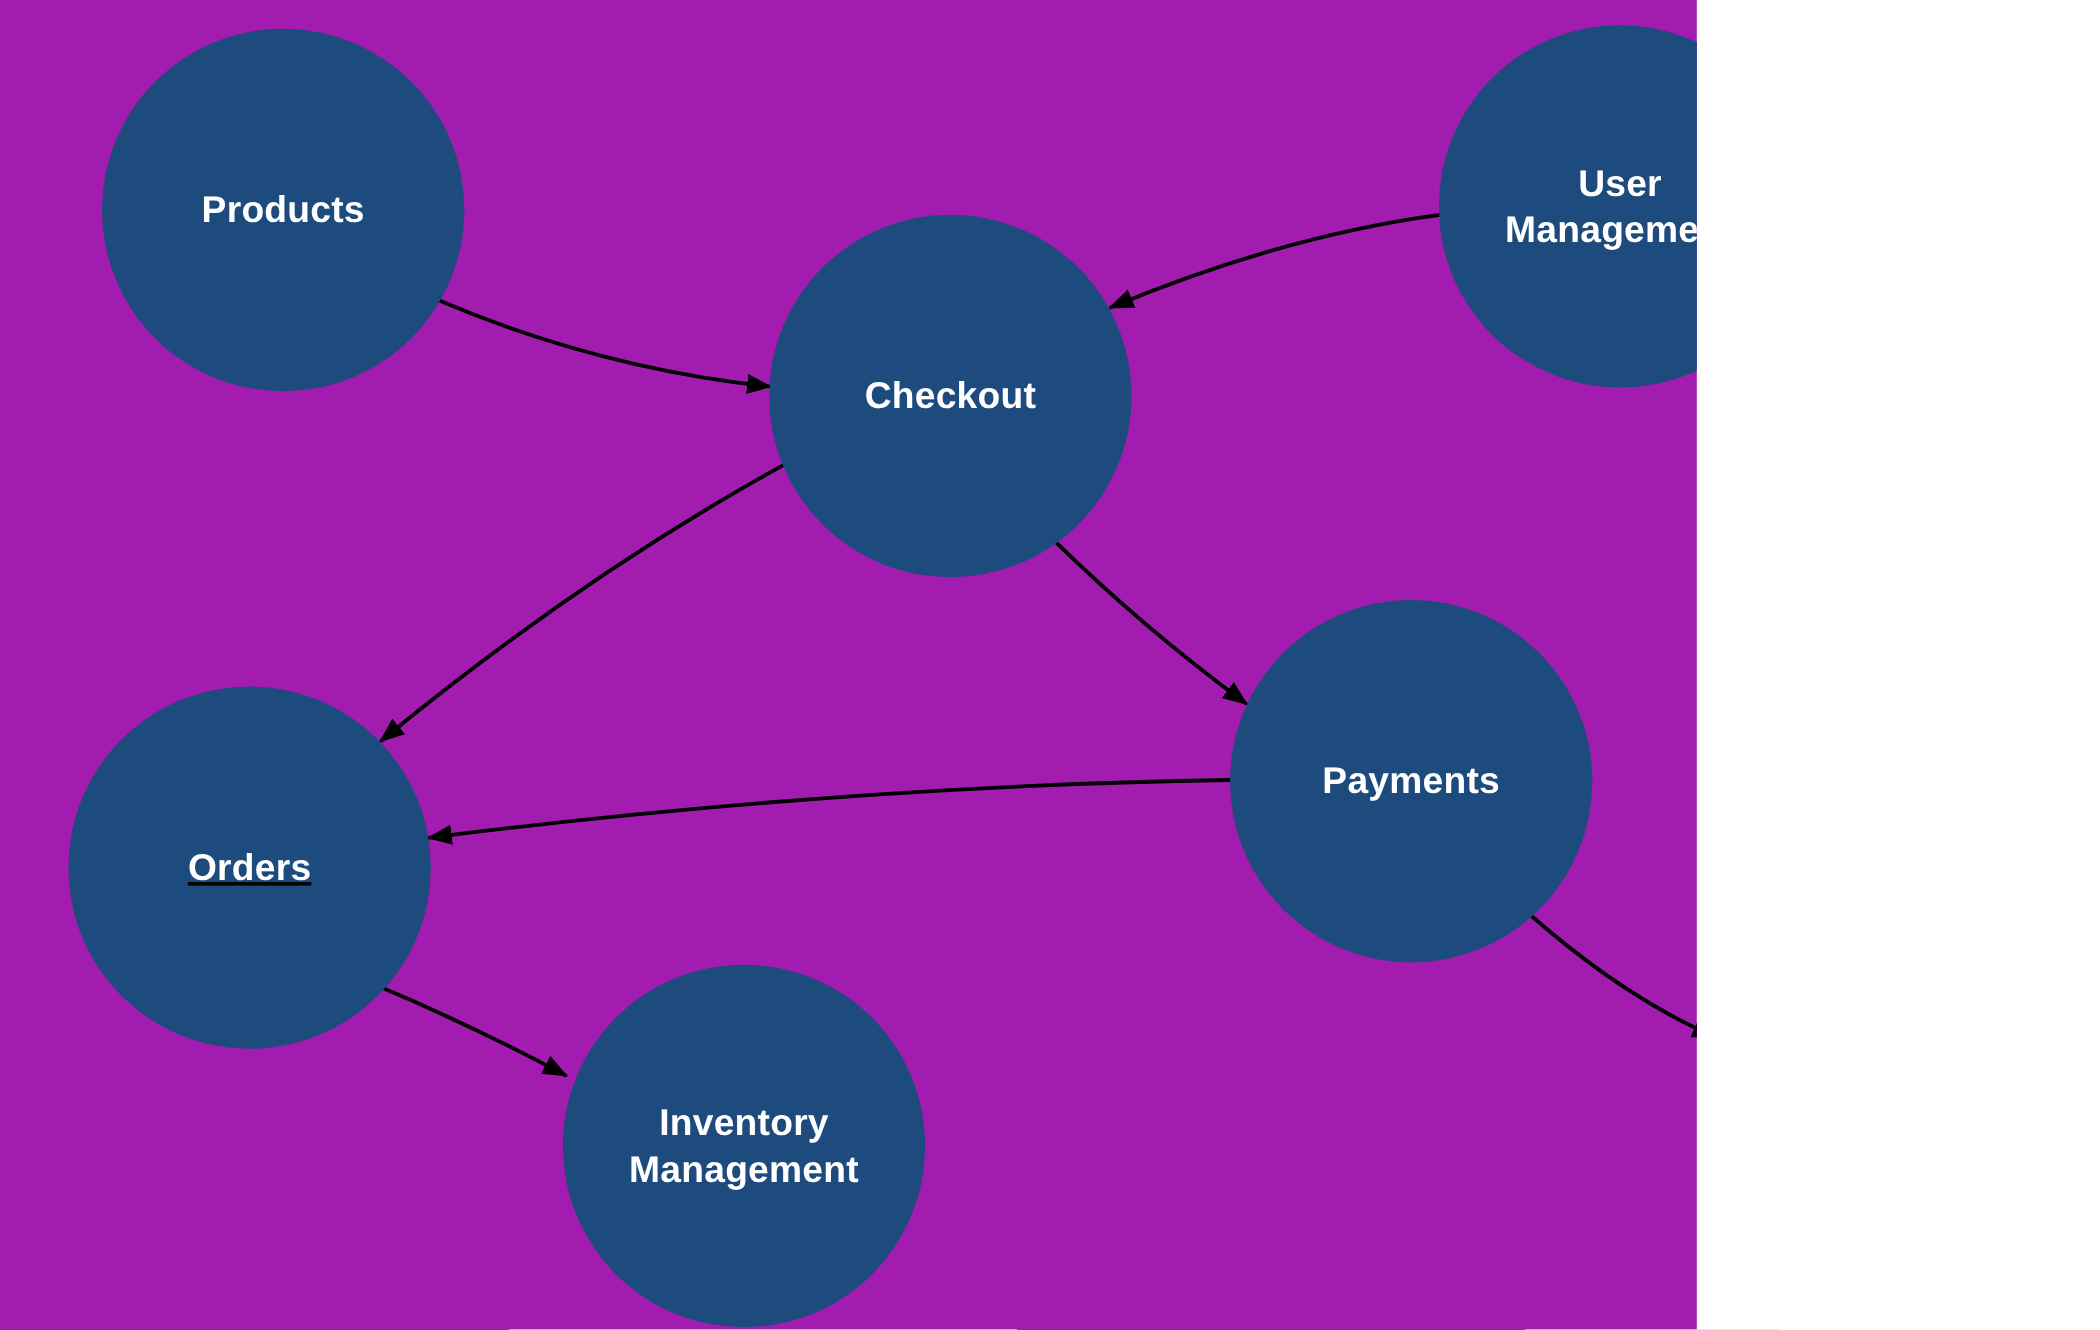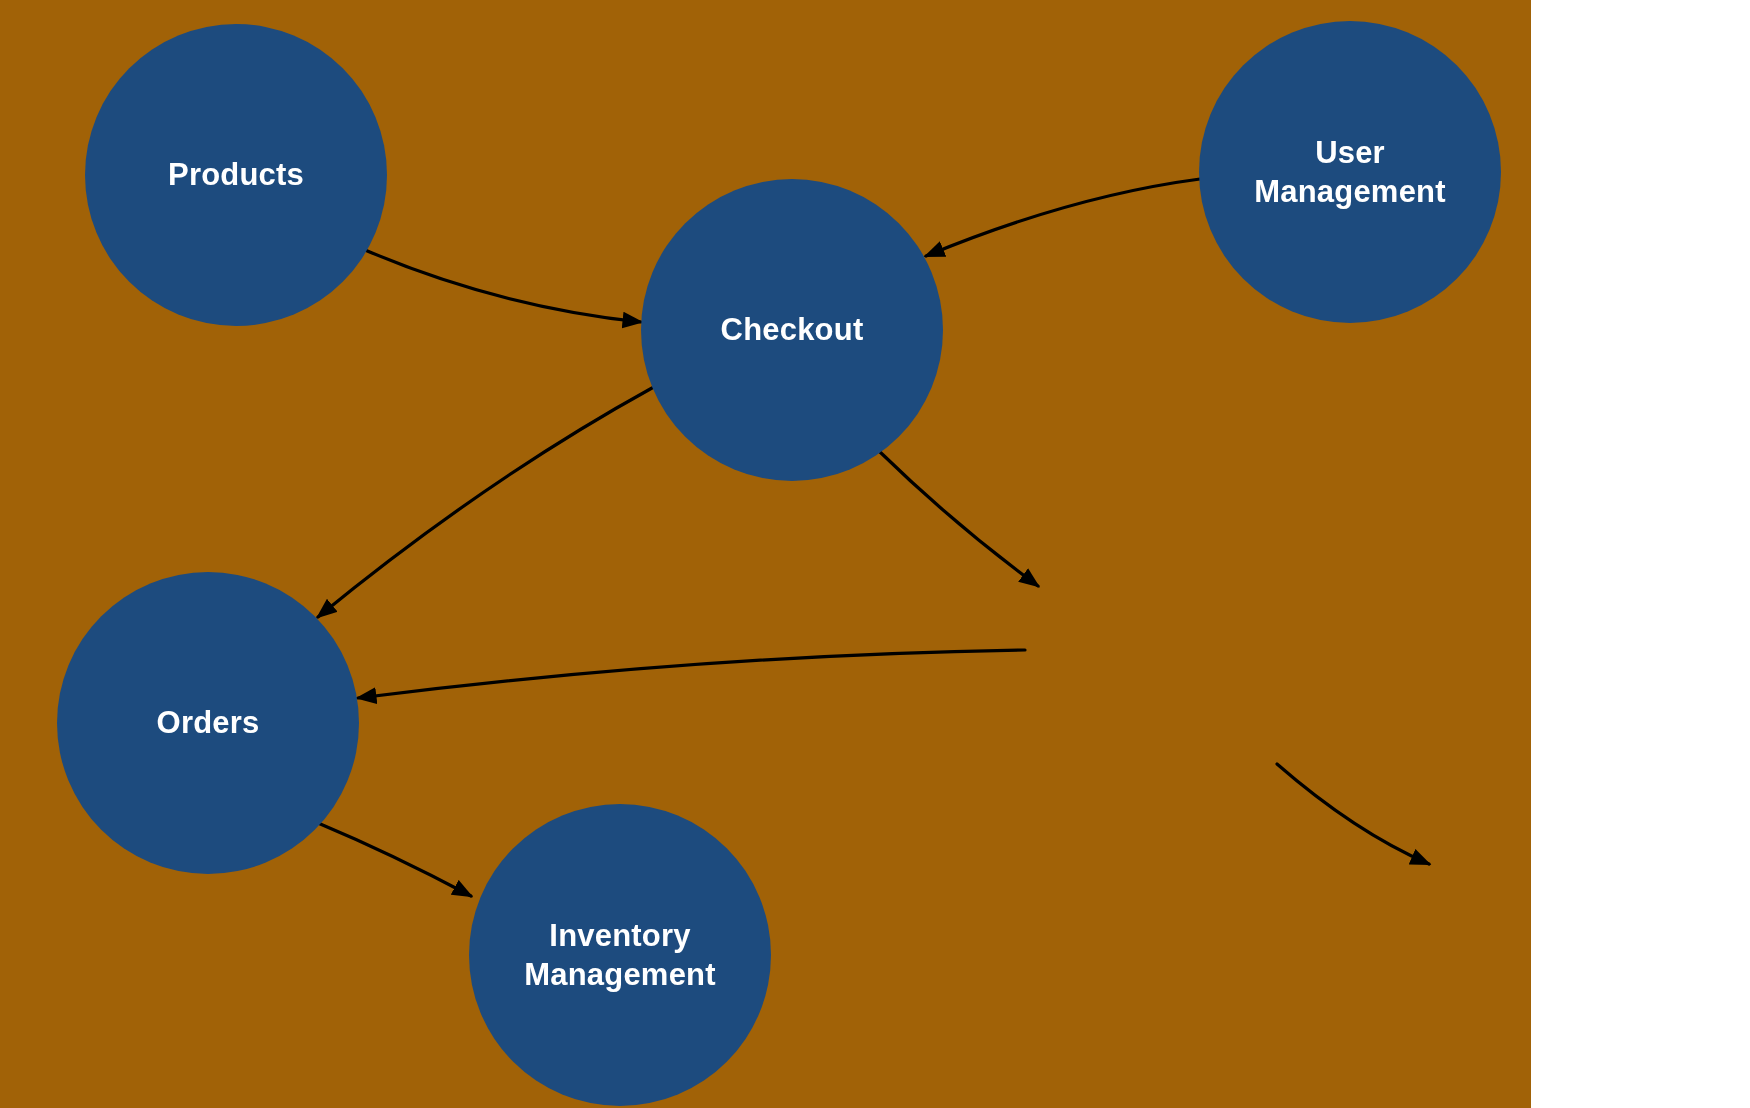--- a/index.html
+++ b/index.html
@@ -2,23 +2,23 @@
 <html><head>
 <meta charset="utf-8">
 <style>
   html, body {
     margin: 0;
     padding: 0;
     background: #ffffff;
   }
   .canvas {
     position: relative;
-    width: 1531px;
+    width: 1414px;
     height: 1108px;
-    background: #a16207;
+    background: #a21caf;
     overflow: hidden;
     font-family: "Liberation Sans", "DejaVu Sans", sans-serif;
   }
   .edges-layer {
     position: absolute;
     left: 0;
     top: 0;
     width: 1750px;
     height: 1108px;
     display: block;
@@ -45,21 +45,21 @@
     max-width: 232px;
     color: #ffffff;
     font-size: 31px;
     font-weight: bold;
     line-height: 1.27;
     letter-spacing: 0.2px;
   }
   .node-products            { left: 85px;   top: 24px;  }
   .node-user-management     { left: 1199px; top: 21px;  }
   .node-checkout            { left: 641px;  top: 179px; }
-  .node-orders              { left: 57px;   top: 572px; }
+  .node-orders              { left: 57px;   top: 572px; text-decoration: underline; }
   .node-payments            { left: 1025px; top: 500px; }
   .node-inventory-management{ left: 469px;  top: 804px; }
   .node-analytics           { left: 1422px; top: 760px; }
 </style>
 </head>
 <body>
 
 <div class="canvas">
 
   <svg class="edges-layer" viewBox="0 0 1750 1108" xmlns="http://www.w3.org/2000/svg">
@@ -93,19 +93,22 @@
   </div>
 
   <div class="node node-checkout">
     <span class="node-label">Checkout</span>
   </div>
 
   <div class="node node-orders">
     <span class="node-label">Orders</span>
   </div>
 
+  <div class="node node-payments">
+    <span class="node-label">Payments</span>
+  </div>
 
   <div class="node node-inventory-management">
     <span class="node-label">Inventory Management</span>
   </div>
 
 
 </div>
 
 </body></html>

